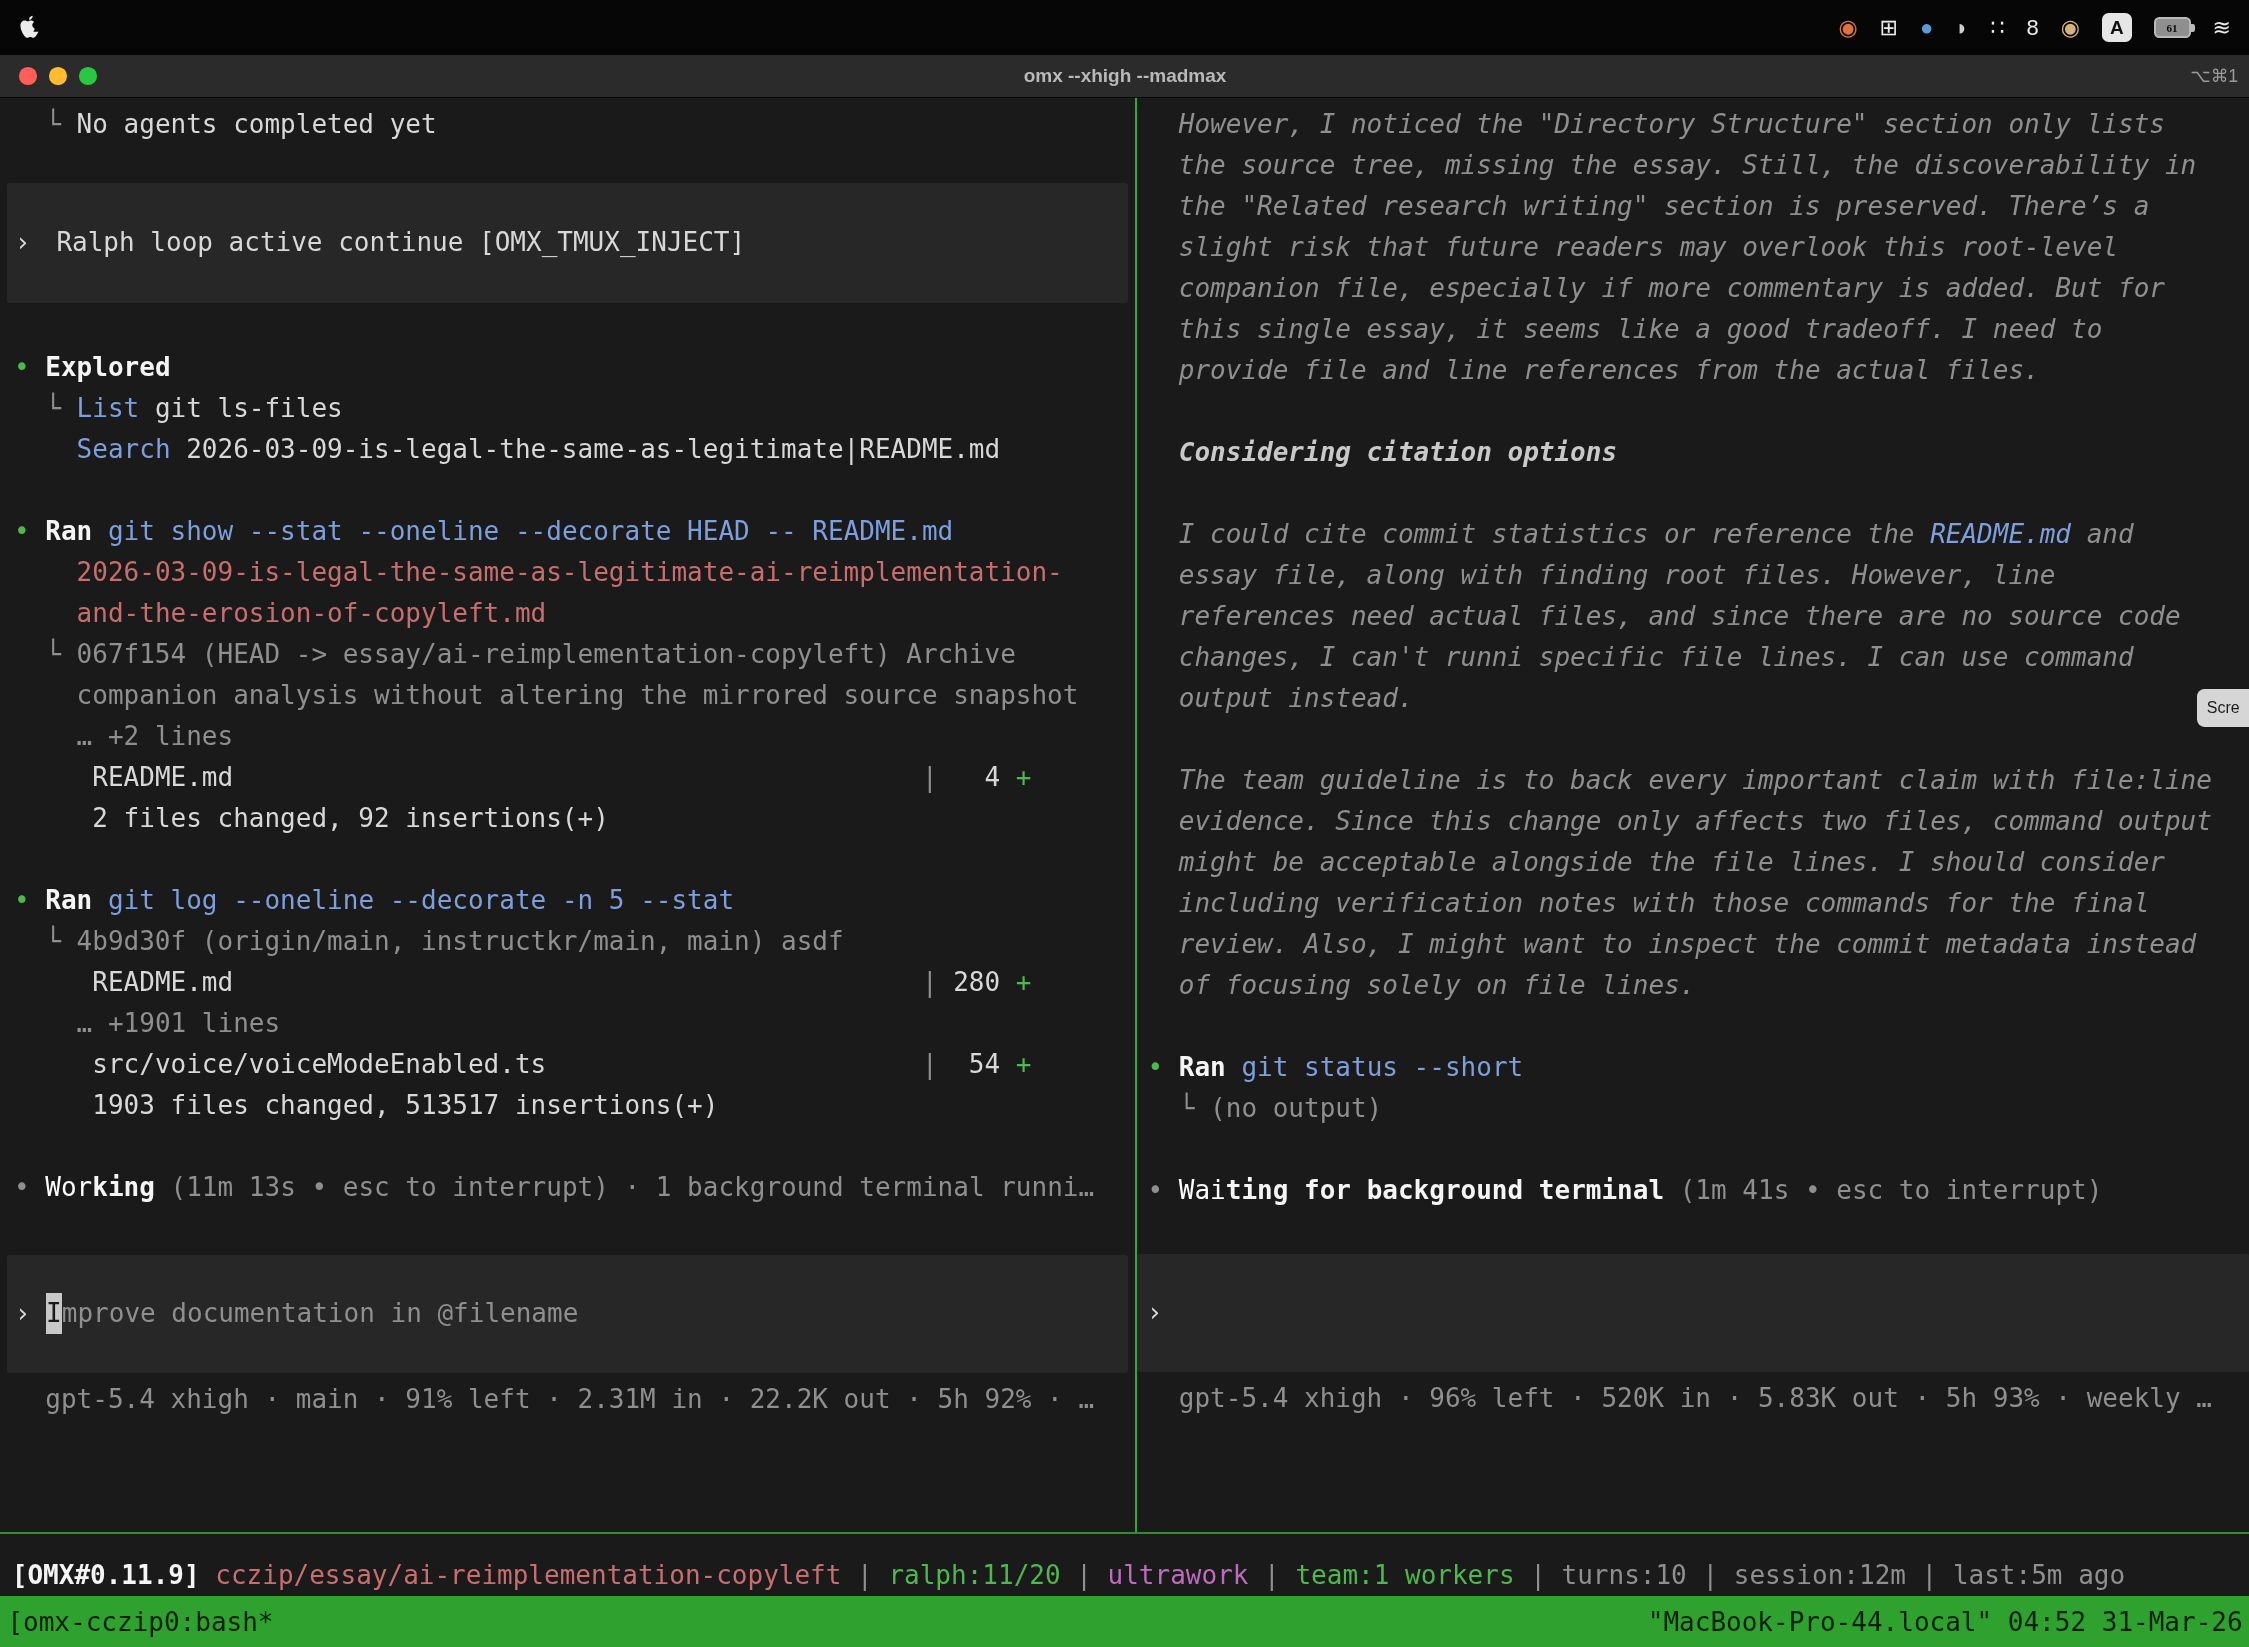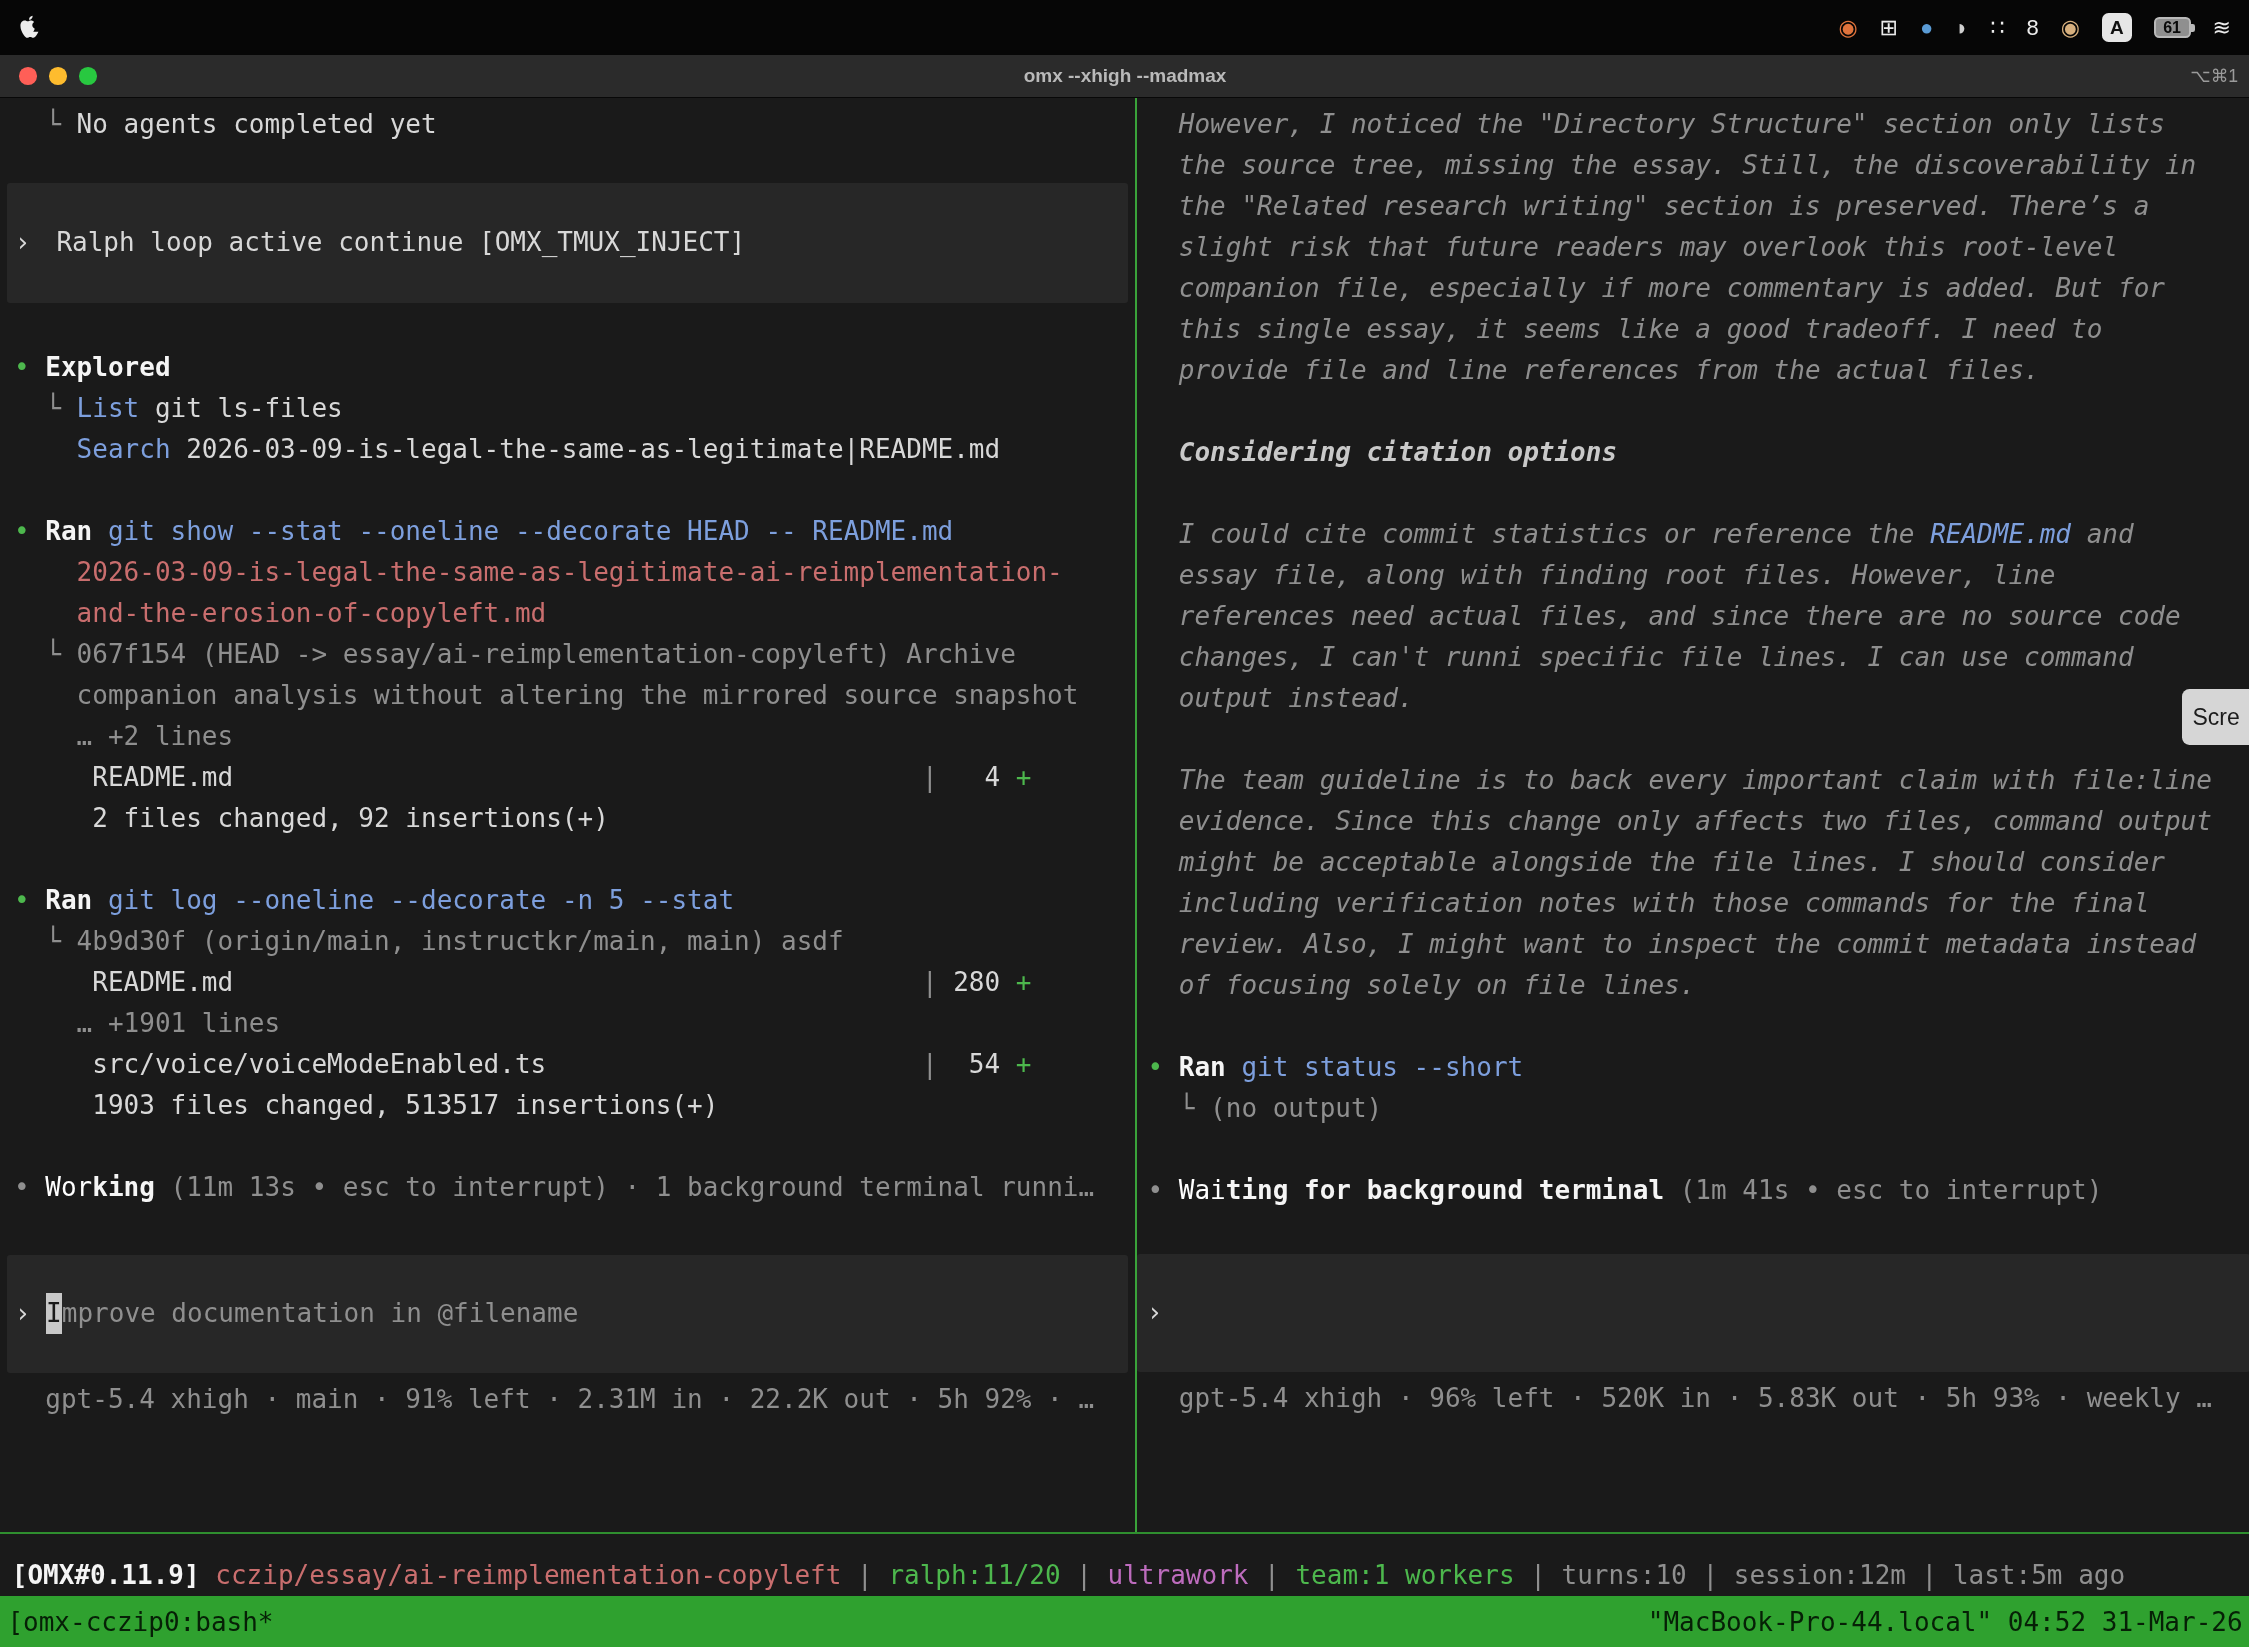--- a/index.html
+++ b/index.html
@@ -15,21 +15,21 @@
   .menu-item{padding:0 15.5px;white-space:nowrap;cursor:default}
   .menu-item.first{font-weight:bold}
   .status-icons{display:flex;align-items:center;gap:22px;margin-left:auto}
   .icon{font-size:22px;line-height:1;display:flex;align-items:center;justify-content:center}
   .icon.boxed{background:#e6e6e6;color:#111;width:29.5px;height:29.5px;border-radius:6.6px;
     font-size:19px;font-weight:bold;font-family:"Liberation Sans",sans-serif}
   .battery{position:relative;width:37px;height:20.7px;border:2.2px solid #b9b9b9;border-radius:5.2px;
     display:flex;align-items:center;justify-content:center;background:#8f8f8f}
   .battery::after{content:"";position:absolute;right:-6.6px;top:5.2px;width:3.7px;height:8px;
     background:#b9b9b9;border-radius:0 2.2px 2.2px 0}
-  .bat-label{font-size:16px;color:#0a0a0a;font-family:Liberation Sans, sans-serif;font-weight:bold}
+  .bat-label{font-size:11px;color:#0a0a0a;font-family:Liberation Serif, serif;font-weight:bold}
 
   
   .title-bar{height:43px;background:#2b2b2b;border-bottom:1.5px solid #080808;position:relative;
     display:flex;align-items:center;justify-content:center}
   .traffic{position:absolute;left:19px;display:flex;gap:12.5px}
   .light{width:17.7px;height:17.7px;border-radius:50%}
   .light.red{background:#ff5f57}.light.yellow{background:#febc2e}.light.green{background:#28c840}
   .win-title{font-family:"Liberation Sans",sans-serif;font-size:19px;font-weight:700;color:#b9b9b9}
   .win-shortcut{position:absolute;right:11.8px;font-family:"Liberation Sans",sans-serif;
     font-size:17.7px;color:#9b9b9b}
@@ -63,22 +63,22 @@
     margin:47px 6.6px 5.9px -6.6px;padding-left:7.4px;border-radius:3px;color:#8f8f8f}
   .pane.right .input-box{margin:43px 0 5.9px -10.3px;padding-left:9.6px}
   .cursor{background:#c8c8c8;color:#1a1a1a}
   .status-line{padding-left:2ch;color:#8f8f8f}
 
   .hdiv{height:2.2px;background:#2f8f2f}
   .omx-bar{flex:1;padding:20.7px 0 0 11.8px;font-size:26px;line-height:41px;white-space:pre}
   .tmux-bar{height:56px;background:#2fa12f;color:#062006;display:flex;align-items:center;
     justify-content:space-between;padding:0 7.4px;font-size:26px;white-space:pre}
 
-  .float-btn{position:absolute;right:0;top:591px;height:56px;background:#d6d6d6;color:#1c1c1c;
-    font-family:"Liberation Sans",sans-serif;font-size:23px;display:flex;align-items:center;
+  .float-btn{position:absolute;right:0;top:591px;height:38px;background:#d6d6d6;color:#1c1c1c;
+    font-family:"Liberation Sans",sans-serif;font-size:16px;display:flex;align-items:center;
     padding:0 10.3px;border-radius:7.4px 0 0 7.4px}
 </style>
 </head>
 <body>
 
 <div class="screen">
 
   <div class="menu-bar">
     <span class="apple">
       <svg viewBox="0 0 170 190">

